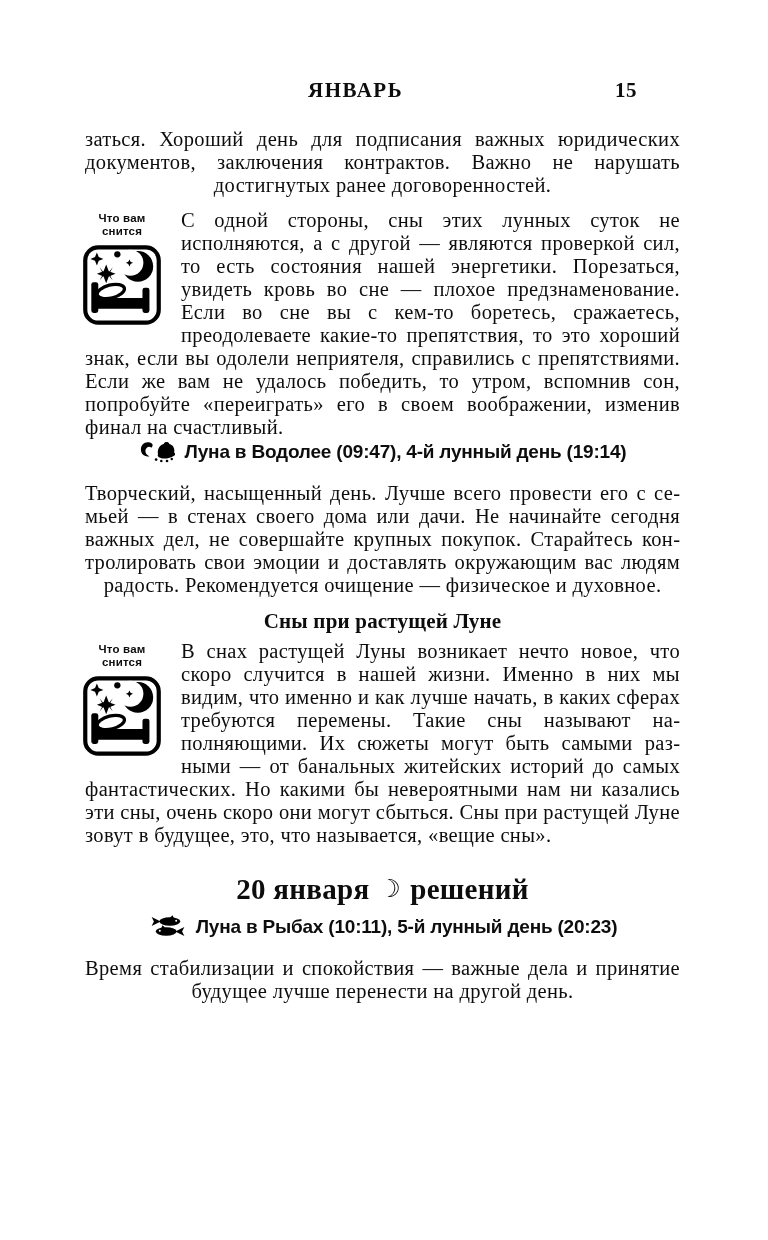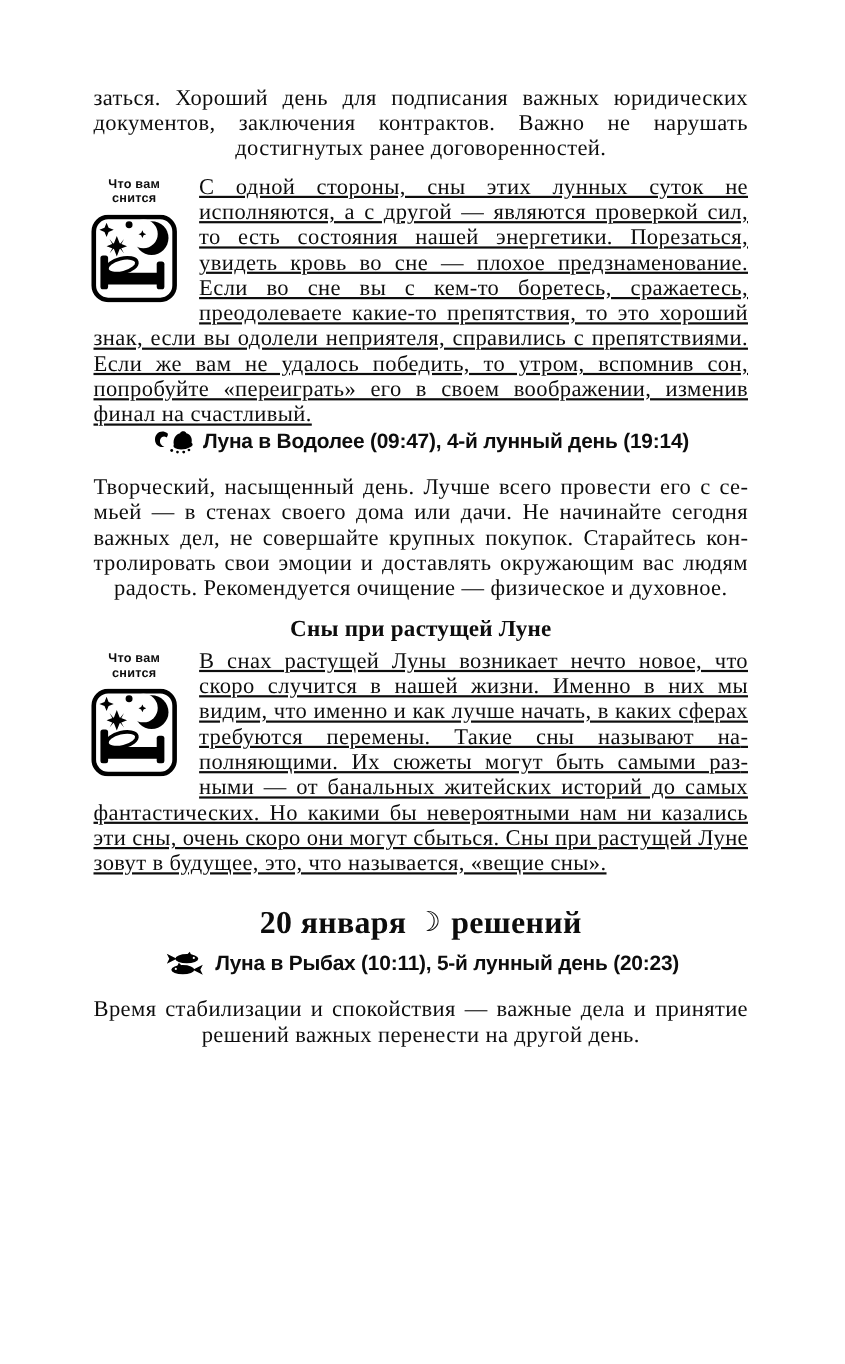--- a/index.html
+++ b/index.html
@@ -21,21 +21,21 @@
     text-align:justify;hyphens:manual;
   }
   .last-center{text-align-last:center;}
   .p-intro{margin-bottom:12px;}
   .p-day{margin-bottom:8px;}
 
   
   .section-h{margin:12px 0 6px;text-align:center;font-size:21px;font-weight:700;letter-spacing:.2px;}
 
   
-  .dream{margin:0;text-decoration:underline;}
+  .dream{margin:0;}
   .dream::after{content:"";display:block;clear:both;}
   .dream-fig{float:left;width:92px;margin:3px 13px 2px -9px;text-align:center;}
   .fig-label{
     font-family:"Liberation Sans", sans-serif;font-weight:700;
     font-size:11.5px;line-height:13px;letter-spacing:.2px;margin-bottom:7px;
   }
   .fig-box svg{display:block;margin:0 auto;width:82px;height:80px;}
 
   
   .date-h{margin:26px 0 8px;text-align:center;font-size:29px;font-weight:700;letter-spacing:.3px;}
@@ -50,20 +50,24 @@
     font-family:"Liberation Sans", sans-serif;font-weight:700;
     font-size:19px;letter-spacing:-.2px;margin:0 0 18px;text-align:center;
   }
   .zodiac svg{display:block;}
 </style>
 </head>
 <body>
 
 <div class="page">
 
+  <header class="header">
+    <div class="month">ЯНВАРЬ</div>
+    <div class="pagenum">15</div>
+  </header>
 
   <p class="body-par last-center p-intro">заться. Хороший день для подписания важных юридиче­ских документов, заключения контрактов. Важно не нару­шать достигнутых ранее договоренностей.</p>
 
 
   <div class="dream">
     <figure class="dream-fig" style="margin-top:3px;margin-bottom:0;margin-left:-9px;margin-right:13px;">
       <figcaption class="fig-label">
         <span>Что вам</span><br>
         <span>снится</span>
       </figcaption>
@@ -147,15 +151,15 @@
         <circle cx="31" cy="6.8" r="1.1" fill="#fff"></circle>
         <ellipse cx="20" cy="18.5" rx="11.5" ry="4.6" fill="#000"></ellipse>
         <polygon points="30,18.5 40,13.5 37.5,18.5 40,23.5" fill="#000"></polygon>
         <polygon points="19,14.5 16,11.5 14.5,15" fill="#000"></polygon>
         <circle cx="13" cy="17.8" r="1.1" fill="#fff"></circle>
       </svg>
     </span>
     <span>Луна в Рыбах (10:11), 5-й лунный день (20:23)</span>
   </div>
 
-  <p class="body-par last-center p-day">Время стабилизации и спокойствия — важные дела и при­нятие решений важных перенести на другой день.</p>
+  <p class="body-par last-center p-day">Время стабилизации и спокойствия — важные дела и при­нятие будущее лучше перенести на другой день.</p>
 
 </div>
 
 </body></html>

